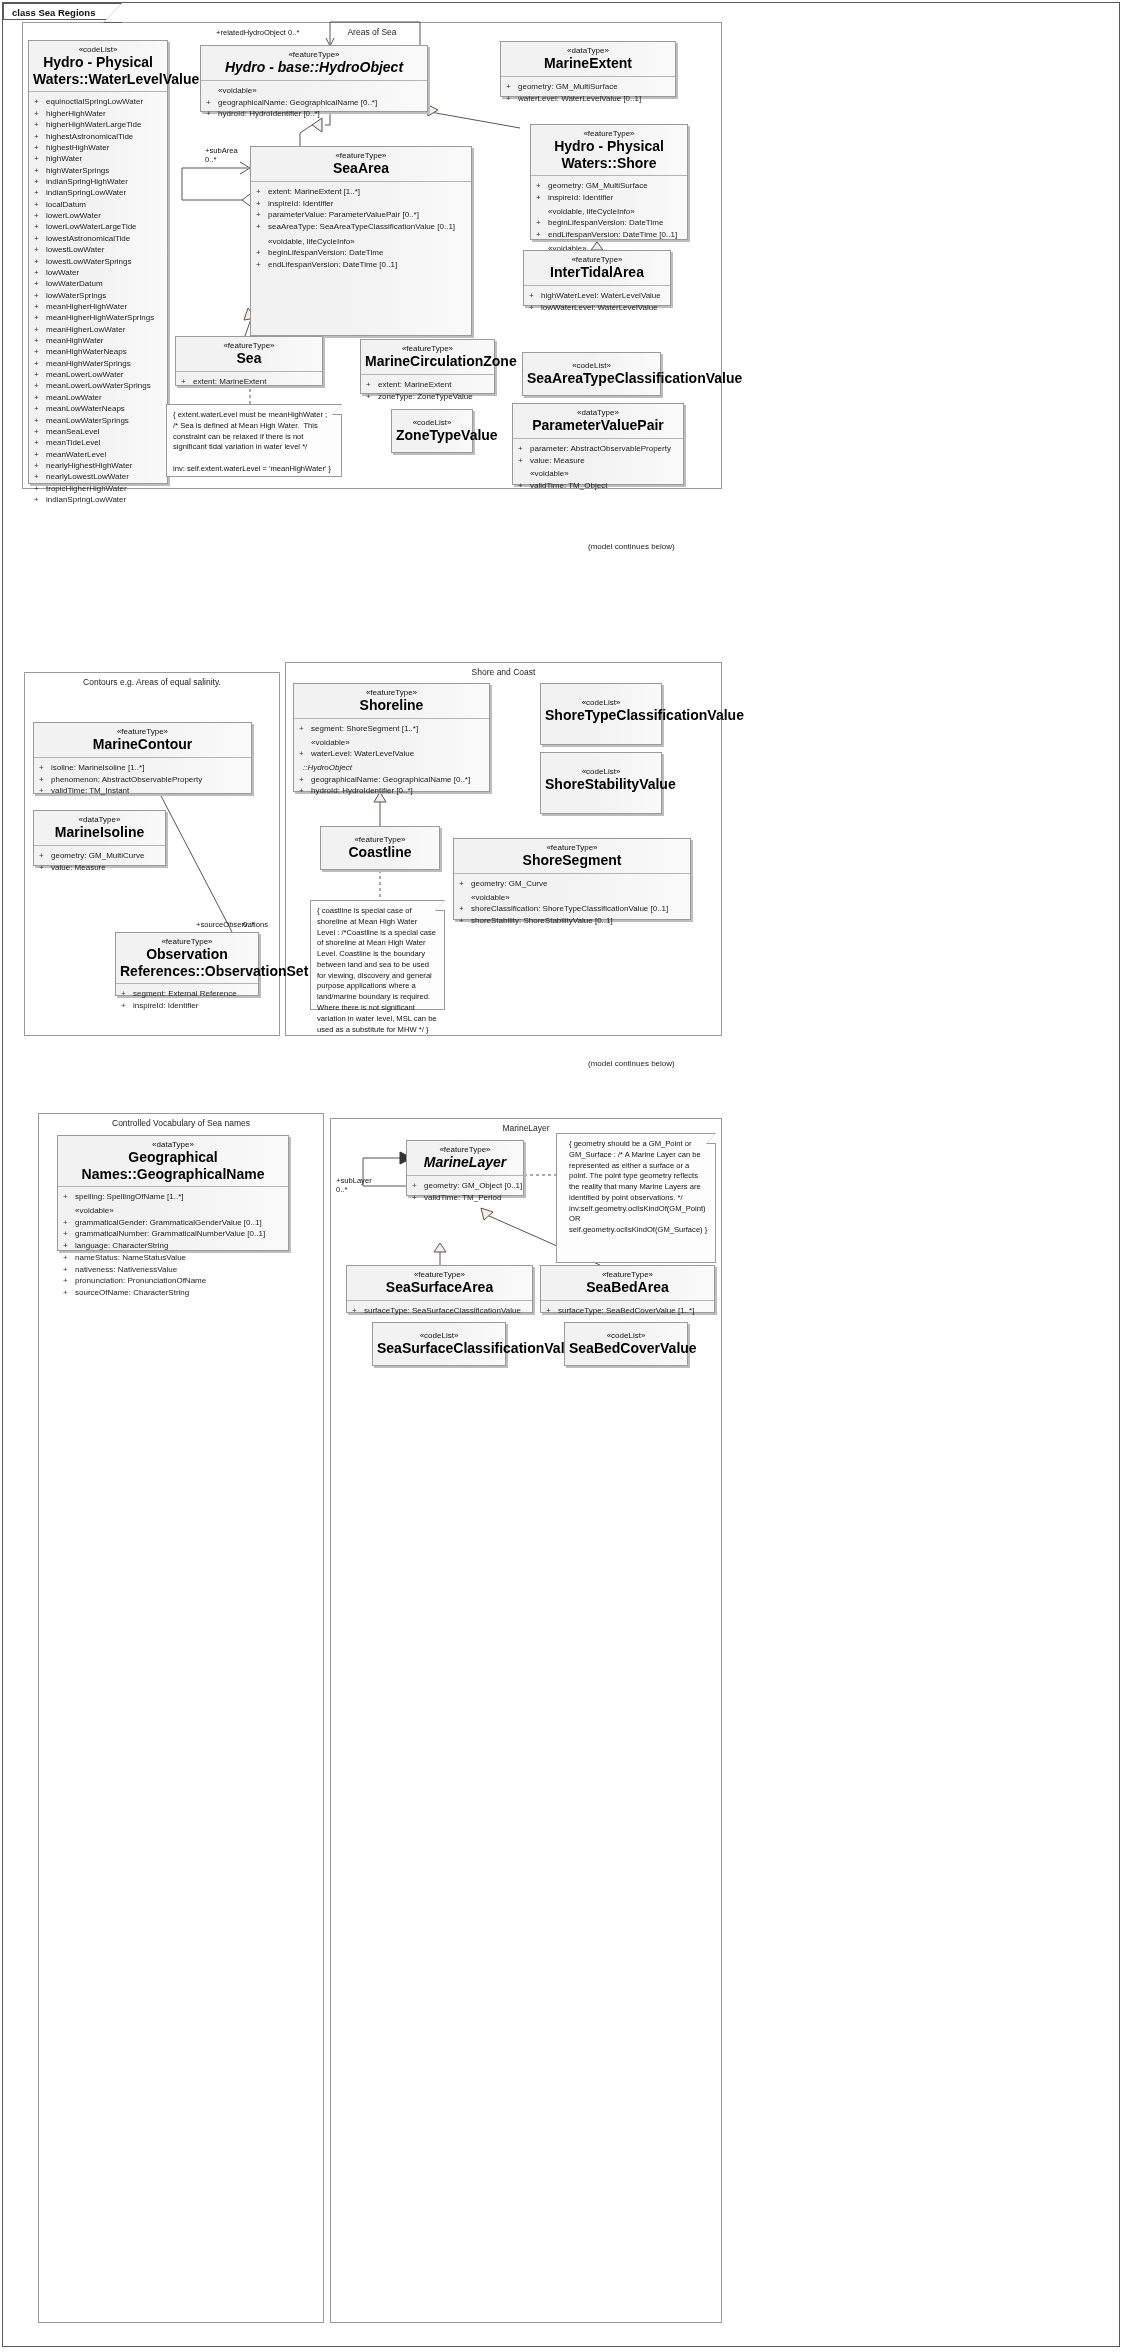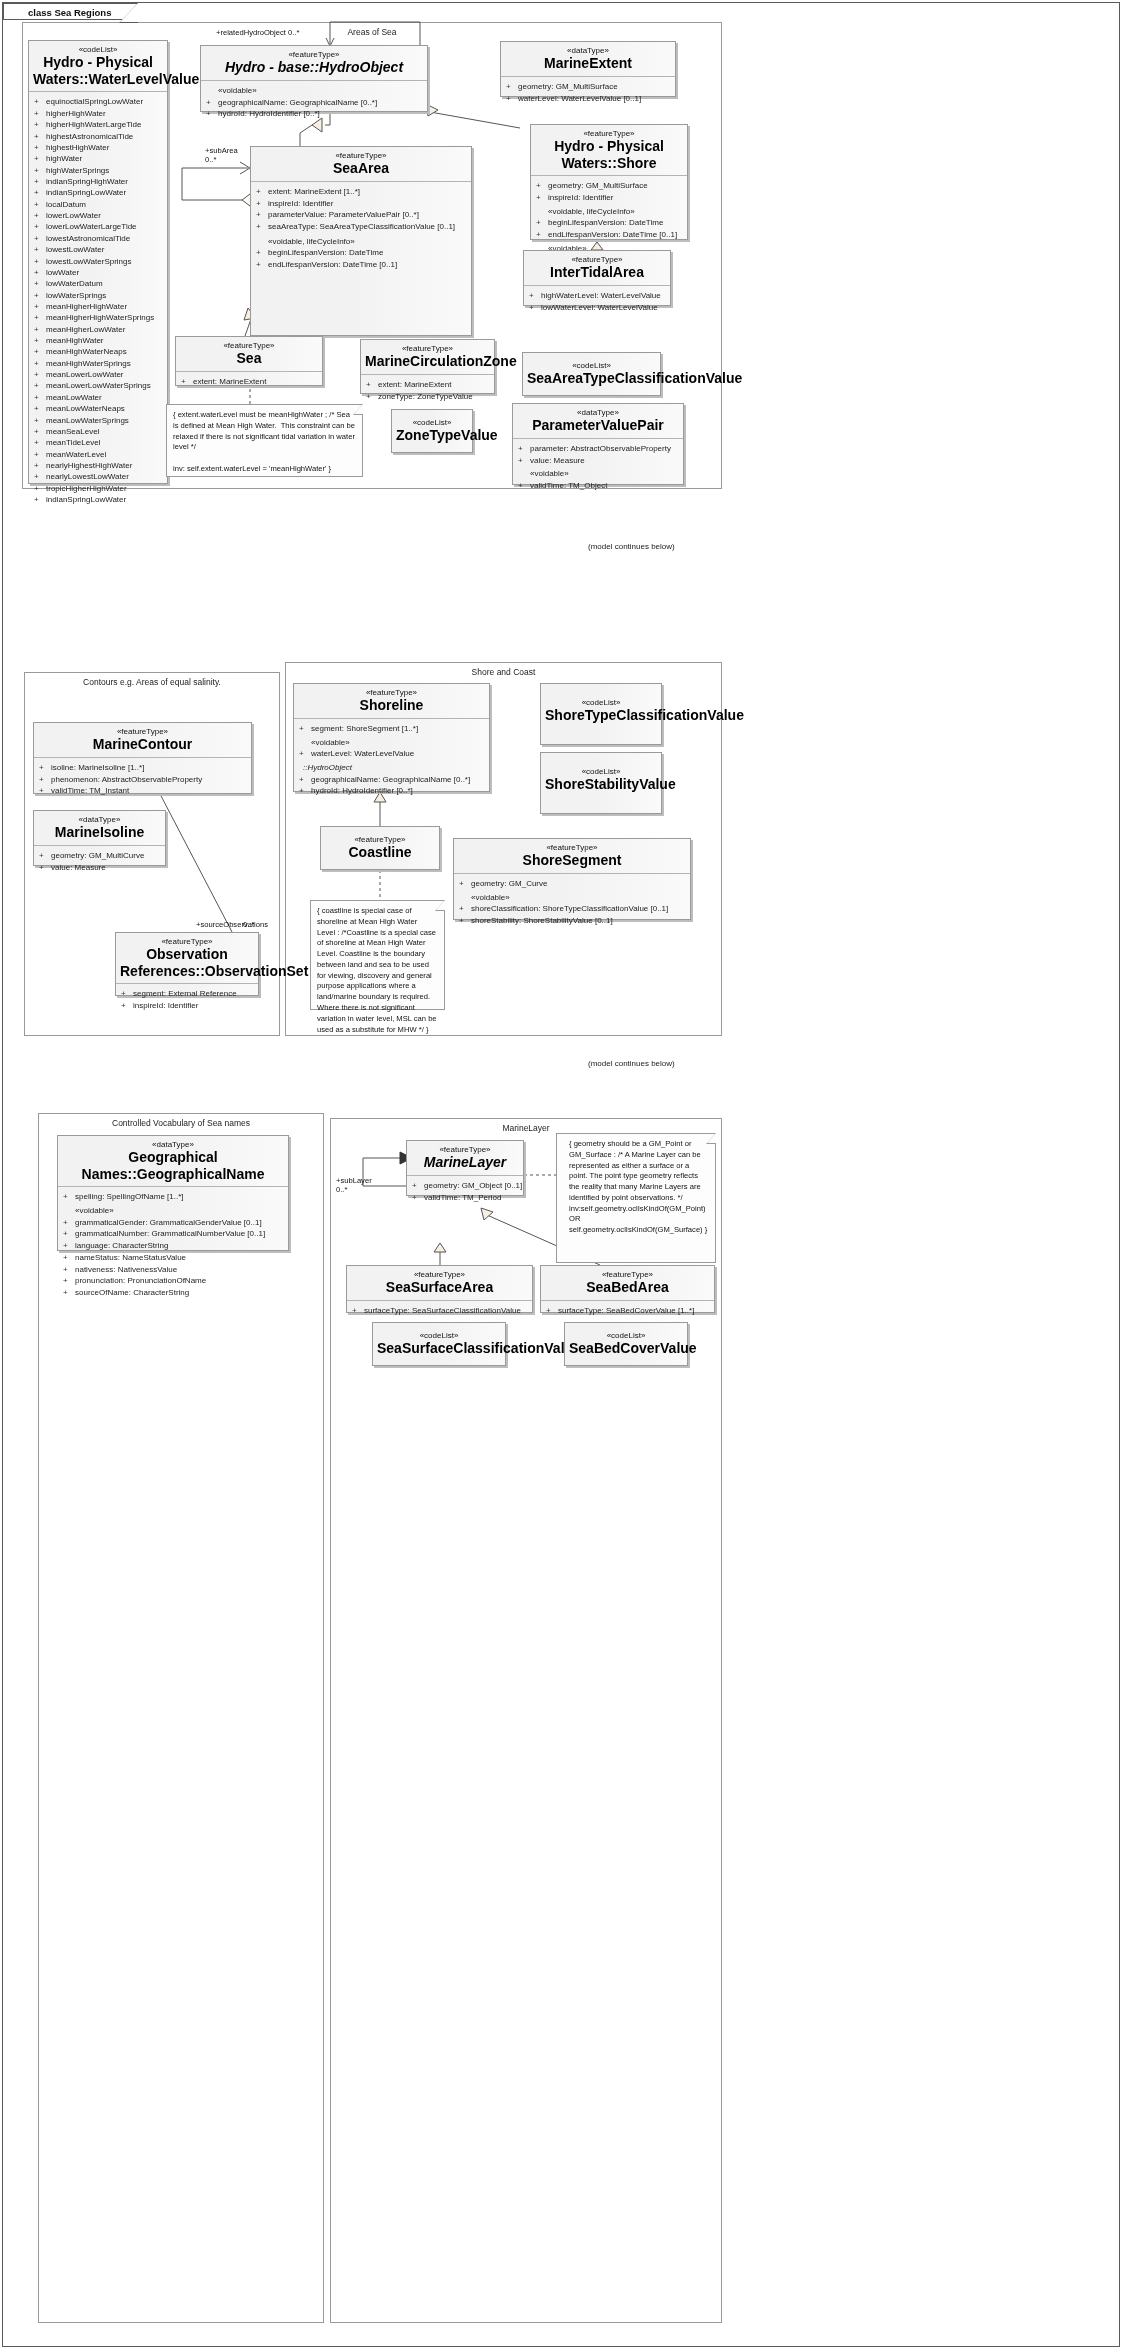--- a/index.html
+++ b/index.html
@@ -7,21 +7,21 @@
     width:1125px;height:2352px;position:relative;
     font-family:"Liberation Sans","DejaVu Sans",sans-serif;
     color:#1a1a1a;-webkit-font-smoothing:antialiased;
   }
   
   #diagram-frame{
     position:absolute;left:2px;top:2px;width:1118px;height:2345px;
     border:1px solid #5a5a5a;box-sizing:border-box;background:#fff;
   }
   #diagram-tab{
-    position:absolute;left:3px;top:3px;height:17px;padding:0 26px 0 24px;
+    position:absolute;left:3px;top:3px;height:17px;padding:0 26px 0 8px;
     border:1px solid #5a5a5a;background:#fff;box-sizing:border-box;
     font-size:9.5px;font-weight:bold;line-height:17px;color:#111;z-index:5;
   }
   #diagram-tab:after{
     content:"";position:absolute;right:-1px;top:-1px;width:0;height:0;
     border-left:18px solid transparent;border-bottom:19px solid #fff;
   }
   #diagram-tab:before{
     content:"";position:absolute;right:-1px;top:-1px;width:0;height:0;
     border-left:19px solid transparent;border-bottom:20px solid #5a5a5a;
@@ -278,21 +278,21 @@
   </div>
   <div class="cls-sep"></div>
   <div class="cls-body">
     <div class="attr"><span class="pm">+</span><span>parameter: AbstractObservableProperty</span></div>
     <div class="attr"><span class="pm">+</span><span>value: Measure</span></div>
     <div class="attr ster" style="margin-top:2px;">«voidable»</div>
     <div class="attr"><span class="pm">+</span><span>validTime: TM_Object</span></div>
   </div>
 </div>
 
-<div class="note" style="left:166px;top:404px;width:197px;height:73px;white-space:pre-wrap;">{ extent.waterLevel must be meanHighWater ; /* Sea is defined at Mean High Water.  This constraint can be relaxed if there is not significant tidal variation in water level */
+<div class="note" style="left:166px;top:404px;width:176px;height:73px;white-space:pre-wrap;">{ extent.waterLevel must be meanHighWater ; /* Sea is defined at Mean High Water.  This constraint can be relaxed if there is not significant tidal variation in water level */
 
 inv: self.extent.waterLevel = 'meanHighWater' }</div>
 
 <div class="continues" style="left:588px;top:542px;">(model continues below)</div>
 
 <div class="group" style="left:24px;top:672px;width:256px;height:364px;">
   <div class="group-title">Contours e.g. Areas of equal salinity.</div>
 </div>
 <div class="group" style="left:285px;top:662px;width:437px;height:374px;">
   <div class="group-title">Shore and Coast</div>

